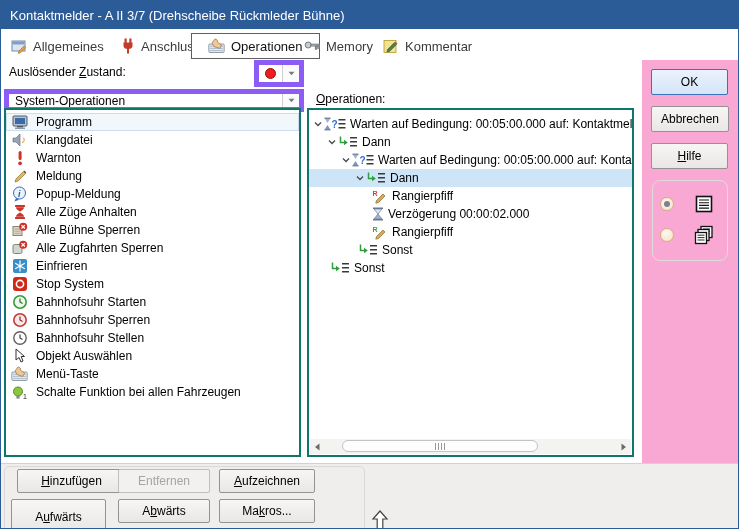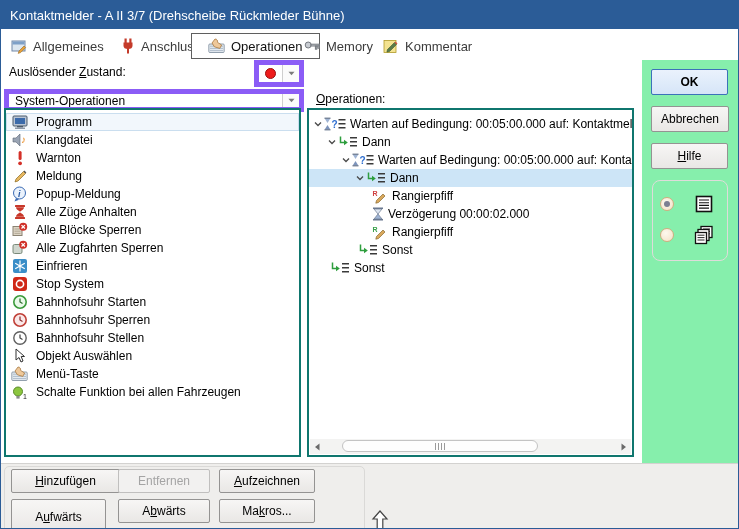--- a/index.html
+++ b/index.html
@@ -1,19 +1,19 @@
 <!DOCTYPE html>
 <html><head>
 <meta charset="utf-8">
 <style>
   * { margin:0; padding:0; box-sizing:border-box; }
   html,body { background:#9a9a9a; }
   .win { position:relative; width:739px; height:529px; overflow:hidden;
          font-family:"Liberation Sans", sans-serif; font-size:12px; color:#000;
-         background:#86efac; border:1px solid #2b5c97; }
+         background:#f9a8d4; border:1px solid #2b5c97; }
   .abs { position:absolute; }
 
   
   .titlebar { position:absolute; left:0; top:0; width:739px; height:28px;
               background:#2b5c97; color:#fff; display:flex; align-items:center;
               padding-left:9px; font-size:13px; }
 
   
   .tabstrip-bg { position:absolute; left:0; top:28px; width:739px; height:31px; background:#fff; }
   .page-bg { position:absolute; left:0; top:59px; width:641px; height:403px; background:#fff; }
@@ -56,21 +56,21 @@
   .sb-thumb { position:absolute; left:18px; width:196px; top:1px; height:12px; background:#fdfdfd;
               border:1px solid #c3c3c3; border-radius:6px; display:flex; align-items:center;
               justify-content:center; gap:2px; }
   .grip { width:1px; height:7px; background:#9a9a9a; }
 
   
   .btn { position:absolute; display:flex; align-items:center; justify-content:center;
          background:linear-gradient(#f7f6f5,#e9e7e5); border:1px solid #949392; border-radius:2px;
          font-size:12px; color:#000; cursor:default; }
   .btn.disabled { color:#a4a4a4; background:#f2f1f0; border-color:#c0bfbe; }
-  .btn-ok { background:linear-gradient(#eaf2fc,#d6e5f8); border:1px solid #3c72b9; font-weight:bold; }
+  .btn-ok { background:linear-gradient(#eaf2fc,#d6e5f8); border:1px solid #3c72b9; font-weight:normal; }
 
   
   .bottom { position:absolute; left:0; top:462px; width:739px; height:67px;
             background:#efeeec; border-top:1px solid #d3d2d0; }
   .group-bottom { position:absolute; left:3px; top:465px; width:361px; height:72px;
                   border:1px solid #dad9d7; border-radius:5px; }
   .group-right { position:absolute; left:651px; top:179px; width:76px; height:81px;
                  border:1px solid #dedcda; border-radius:8px; }
 
   
@@ -227,21 +227,21 @@
     </div>
     <div class="lrow">
       <span class="ic">
           <svg width="16" height="16" viewBox="0 0 16 16">
             <rect x="1" y="4.5" width="9" height="9" fill="#ddd5c5" stroke="#8a8272"></rect>
             <path d="M2.5,7 h6 M2.5,9.2 h6 M2.5,11.4 h6" stroke="#a89e8a" stroke-width="0.8"></path>
             <circle cx="11.2" cy="4.8" r="4" fill="#d03028"></circle>
             <path d="M9.5,3.1 l3.4,3.4 M12.9,3.1 l-3.4,3.4" stroke="#fff" stroke-width="1.3"></path>
           </svg>
         </span>
-      <span>Alle Blöcke Sperren</span>
+      <span>Alle Bühne Sperren</span>
     </div>
     <div class="lrow">
       <span class="ic">
           <svg width="16" height="16" viewBox="0 0 16 16">
             <rect x="1" y="4.5" width="9" height="9" rx="1.5" fill="#cfd7cf" stroke="#7a8a7a"></rect>
             <circle cx="11.2" cy="4.8" r="4" fill="#d03028"></circle>
             <path d="M9.5,3.1 l3.4,3.4 M12.9,3.1 l-3.4,3.4" stroke="#fff" stroke-width="1.3"></path>
           </svg>
         </span>
       <span>Alle Zugfahrten Sperren</span>
@@ -521,21 +521,21 @@
         <rect x="7" y="1.5" width="11" height="11" fill="#fff" stroke="#111" stroke-width="1.3"></rect>
         <path d="M9,4 h7 M9,6.4 h7 M9,8.8 h7" stroke="#111" stroke-width="0.9"></path>
         <rect x="4" y="4.5" width="11" height="11" fill="#fff" stroke="#111" stroke-width="1.3"></rect>
         <rect x="1.5" y="7.5" width="11" height="11" fill="#fff" stroke="#111" stroke-width="1.3"></rect>
         <path d="M3.5,10.2 h7 M3.5,12.6 h7 M3.5,15 h7" stroke="#111" stroke-width="0.9"></path>
       </svg></span>
 
   <div class="bottom"></div>
   <div class="group-bottom"></div>
 
-  <div class="btn" style="left:10px; top:468px; width:109px; height:24px">
+  <div class="btn" style="left:16px; top:468px; width:109px; height:24px">
     <span><u>H</u>inzufügen</span>
   </div>
   <div class="btn disabled" style="left:117px; top:468px; width:92px; height:24px">
     <span>Entfernen</span>
   </div>
   <div class="btn" style="left:218px; top:468px; width:96px; height:24px">
     <span><u>A</u>ufzeichnen</span>
   </div>
   <div class="btn" style="left:10px; top:498px; width:95px; height:35px">
     <span>A<u>u</u>fwärts</span>

